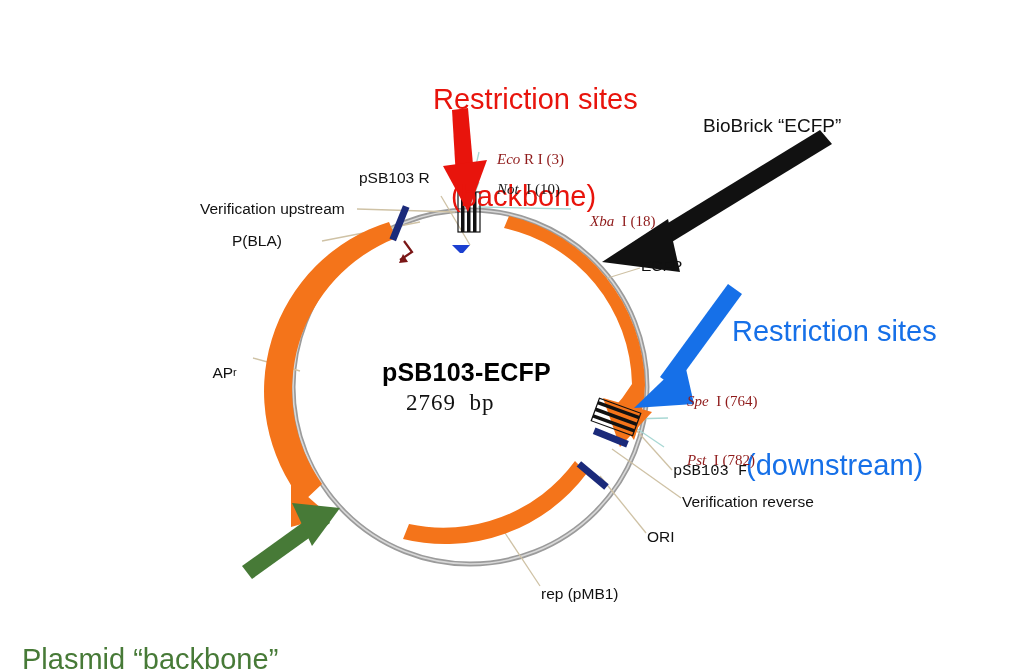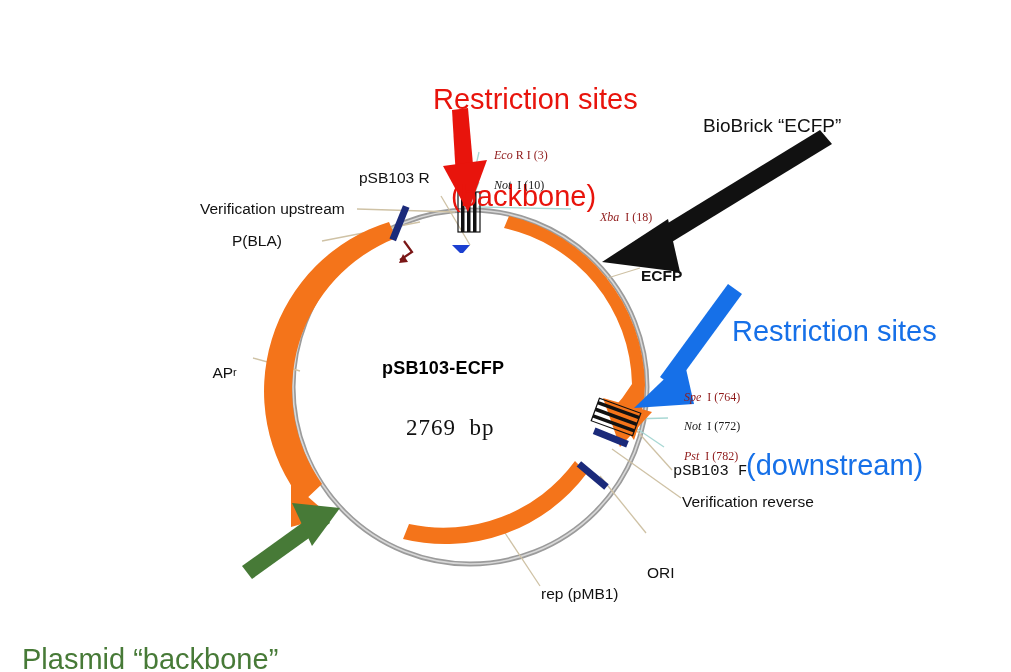--- a/index.html
+++ b/index.html
@@ -9,30 +9,30 @@
   svg#map{position:absolute;left:0;top:0;width:1011px;height:672px;}
 
   .anno{position:absolute;white-space:pre;line-height:1.12;}
   .anno-red{color:#E8140C;font-size:29px;}
   .anno-black{color:#111111;font-size:19px;}
   .anno-blue{color:#1670E8;font-size:29px;}
   .anno-green{color:#477A37;font-size:29px;}
 
   .maplbl{position:absolute;white-space:pre;color:#111;font-size:15.5px;
           font-family:"Liberation Sans",sans-serif;line-height:1;}
-  .enz{position:absolute;white-space:pre;font-size:12px;line-height:1;
+  .enz{position:absolute;white-space:pre;font-size:15px;line-height:1;
        font-family:"Liberation Serif",serif;}
   .enz .nm{font-style:italic;}
   .enz-red{color:#8F1A1A;}
   .enz-dark{color:#1a1a1a;}
 
-  .ctr-title{position:absolute;white-space:pre;font-weight:bold;font-size:18px;
+  .ctr-title{position:absolute;white-space:pre;font-weight:bold;font-size:25px;
              color:#000;font-family:"Liberation Sans",sans-serif;letter-spacing:.2px;}
   .ctr-bp{position:absolute;white-space:pre;font-size:23px;color:#111;
-          font-family:"Liberation Serif",serif;letter-spacing:1px;margin-top:25px;}
+          font-family:"Liberation Serif",serif;letter-spacing:1px;}
   .sup{font-size:11px;vertical-align:2px;}
 </style>
 </head>
 <body>
 
 <div id="stage">
 
   <svg id="map" viewBox="0 0 1011 672">
     <defs>
       <clipPath id="clipAll">
@@ -157,46 +157,43 @@
   </div>
 
   <div class="enz enz-red" style="left:482px;top:137px;">
     <span class="nm">Eco</span><span> </span><span>R I</span><span> </span><span>(3)</span>
   </div>
 
   <div class="enz enz-dark" style="left:482px;top:167px;">
     <span class="nm">Not</span><span>&nbsp; </span><span>I</span><span> </span><span>(10)</span>
   </div>
 
-  <div class="enz enz-red" style="left:588px;top:199px;">
+  <div class="enz enz-red" style="left:575px;top:199px;">
     <span class="nm">Xba</span><span>&nbsp; </span><span>I</span><span> </span><span>(18)</span>
   </div>
 
   <div class="enz enz-red" style="left:672px;top:379px;">
     <span class="nm">Spe</span><span>&nbsp; </span><span>I</span><span> </span><span>(764)</span>
   </div>
 
-  <div class="enz enz-dark" style="left:672px;top:408px;">
-    <span class="nm">Not</span><span>&nbsp; </span><span>I</span><span> </span><span>(772)</span>
-  </div>
 
   <div class="enz enz-red" style="left:672px;top:438px;">
     <span class="nm">Pst</span><span>&nbsp; </span><span>I</span><span> </span><span>(782)</span>
   </div>
 
   <div class="maplbl" style="left:359px;top:170px;">pSB103 R</div>
   <div class="maplbl" style="left:200px;top:201px;">Verification upstream</div>
   <div class="maplbl" style="left:232px;top:233px;">P(BLA)</div>
 
   <div class="maplbl" style="left:196px;top:349px;">
     <span>AP</span><span class="sup">r</span>
   </div>
 
-  <div class="maplbl" style="left:641px;top:268px;font-weight:bold;">ECFP</div>
+  <div class="maplbl" style="left:641px;top:258px;">ECFP</div>
   <div class="maplbl" style="left:673px;top:464px;font-family:Liberation Mono, monospace;">pSB103 F</div>
   <div class="maplbl" style="left:682px;top:494px;">Verification reverse</div>
-  <div class="maplbl" style="left:647px;top:529px;margin-top:36px;">ORI</div>
+  <div class="maplbl" style="left:647px;top:529px;">ORI</div>
   <div class="maplbl" style="left:541px;top:586px;">rep (pMB1)</div>
 
   <div class="ctr-title" style="left:382px;top:358px;">pSB103-ECFP</div>
   <div class="ctr-bp" style="left:406px;top:390px;">2769  bp</div>
 
 </div>
 
 </body></html>

